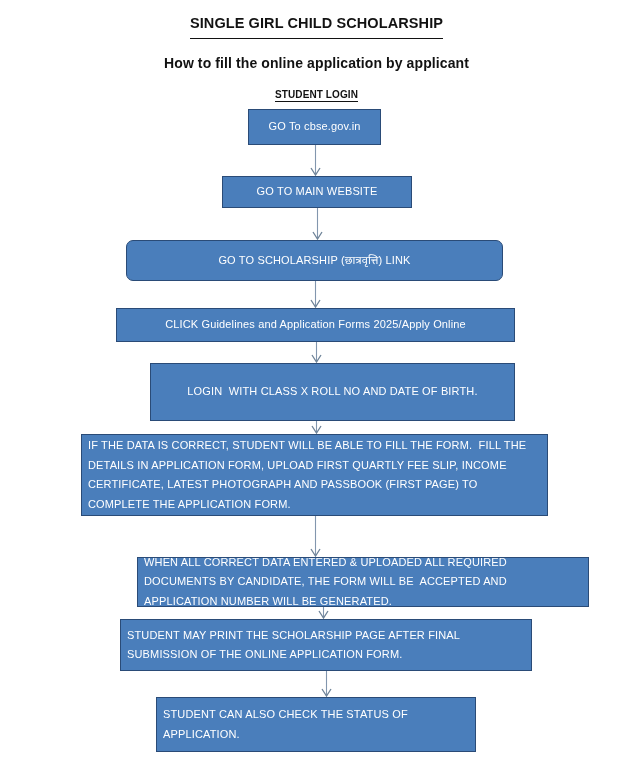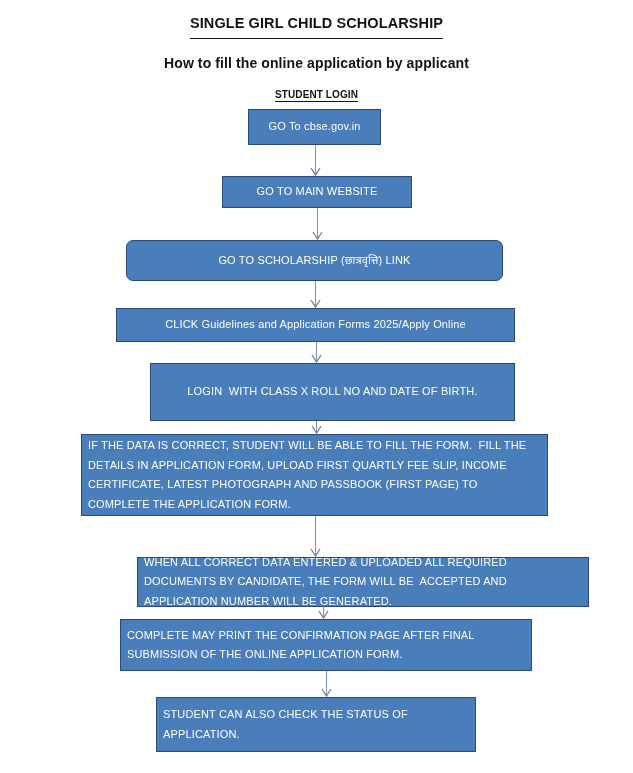--- a/index.html
+++ b/index.html
@@ -98,21 +98,21 @@
   <div class="doc-title" id="title-sub">How to fill the online application by applicant</div>
   <div class="doc-title" id="title-section"><span class="ul">STUDENT LOGIN</span></div>
 
   <div class="node" id="node-1" style="left: 248px; top: 109px; width: 133px; height: 36px;">GO To cbse.gov.in</div>
   <div class="node" id="node-2" style="left: 222px; top: 176px; width: 190px; height: 32px;">GO TO MAIN WEBSITE</div>
   <div class="node" id="node-3" style="left: 126px; top: 240px; width: 377px; height: 41px; border-radius: 7px;">GO TO SCHOLARSHIP (छात्रवृत्ति) LINK</div>
   <div class="node" id="node-4" style="left: 116px; top: 308px; width: 399px; height: 34px;">CLICK Guidelines and Application Forms 2025/Apply Online</div>
   <div class="node" id="node-5" style="left: 133px; top: 363px; width: 365px; height: 58px; margin-left: 17px;">LOGIN  WITH CLASS X ROLL NO AND DATE OF BIRTH.</div>
   <div class="node" id="node-6" style="left: 81px; top: 434px; width: 467px; height: 82px;">IF THE DATA IS CORRECT, STUDENT WILL BE ABLE TO FILL THE FORM.  FILL THE DETAILS IN APPLICATION FORM, UPLOAD FIRST QUARTLY FEE SLIP, INCOME CERTIFICATE, LATEST PHOTOGRAPH AND PASSBOOK (FIRST PAGE) TO COMPLETE THE APPLICATION FORM.</div>
   <div class="node" id="node-7" style="left: 97px; top: 557px; width: 452px; height: 50px; margin-left: 40px;">WHEN ALL CORRECT DATA ENTERED &amp; UPLOADED ALL REQUIRED DOCUMENTS BY CANDIDATE, THE FORM WILL BE  ACCEPTED AND APPLICATION NUMBER WILL BE GENERATED.</div>
-  <div class="node" id="node-8" style="left: 120px; top: 619px; width: 412px; height: 52px;">COMPLETE MAY PRINT THE CONFIRMATION PAGE AFTER FINAL SUBMISSION OF THE ONLINE APPLICATION FORM.</div>
+  <div class="node" id="node-8" style="left: 120px; top: 619px; width: 412px; height: 52px;">STUDENT MAY PRINT THE SCHOLARSHIP PAGE AFTER FINAL SUBMISSION OF THE ONLINE APPLICATION FORM.</div>
   <div class="node" id="node-9" style="left: 156px; top: 697px; width: 320px; height: 55px;">STUDENT CAN ALSO CHECK THE STATUS OF APPLICATION.</div>
 
   <svg id="connectors" class="connector" width="633" height="773" style="position:absolute; left:0; top:0;">
       <g>
         <line x1="315.5" y1="145" x2="315.5" y2="175"></line>
         <polyline class="head" points="311,168 315.5,175 320,168"></polyline>
       </g>
       <g>
         <line x1="317.5" y1="208" x2="317.5" y2="239"></line>
         <polyline class="head" points="313,232 317.5,239 322,232"></polyline>

